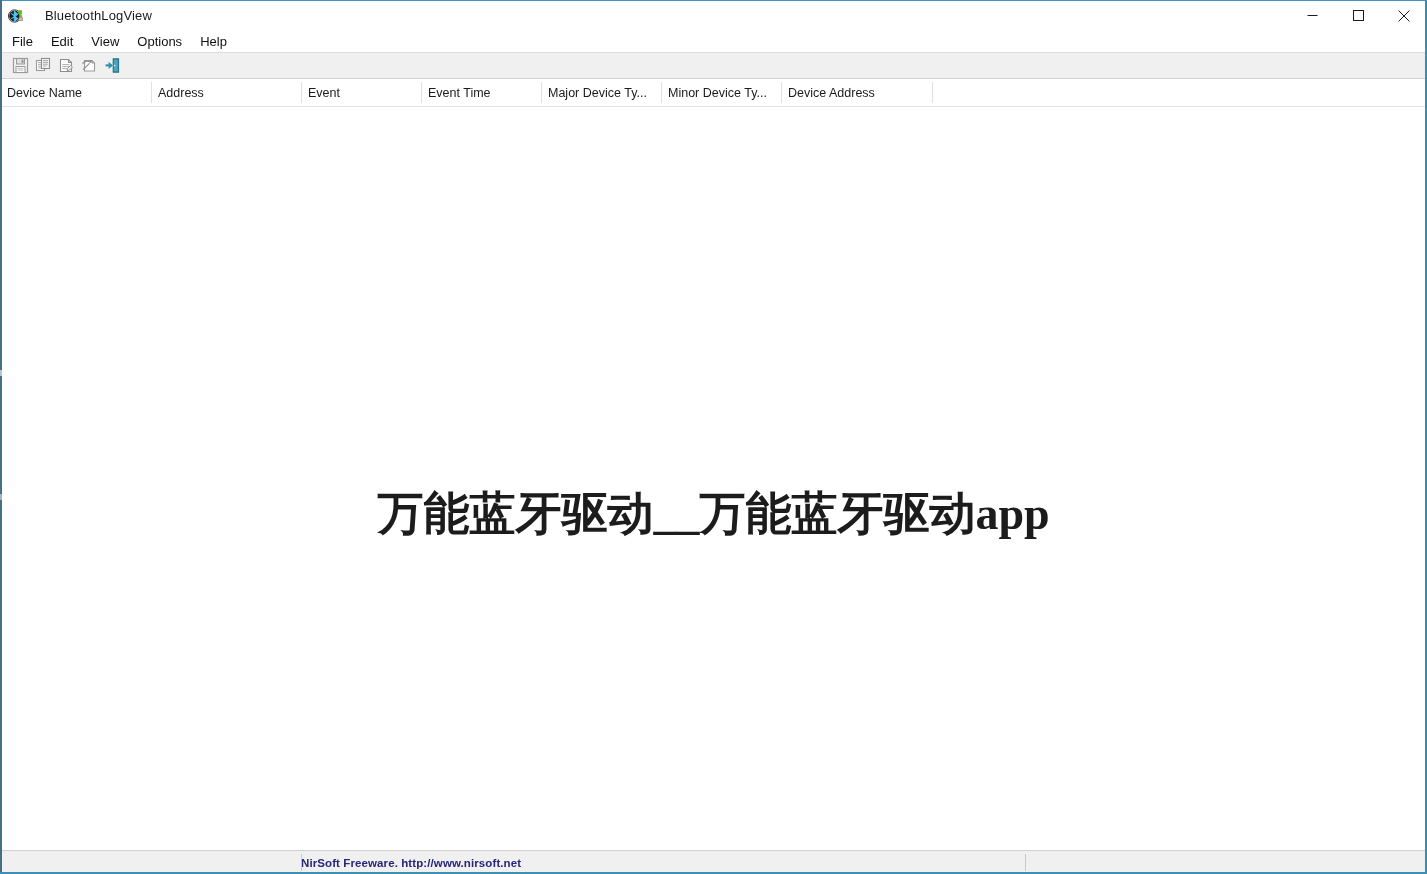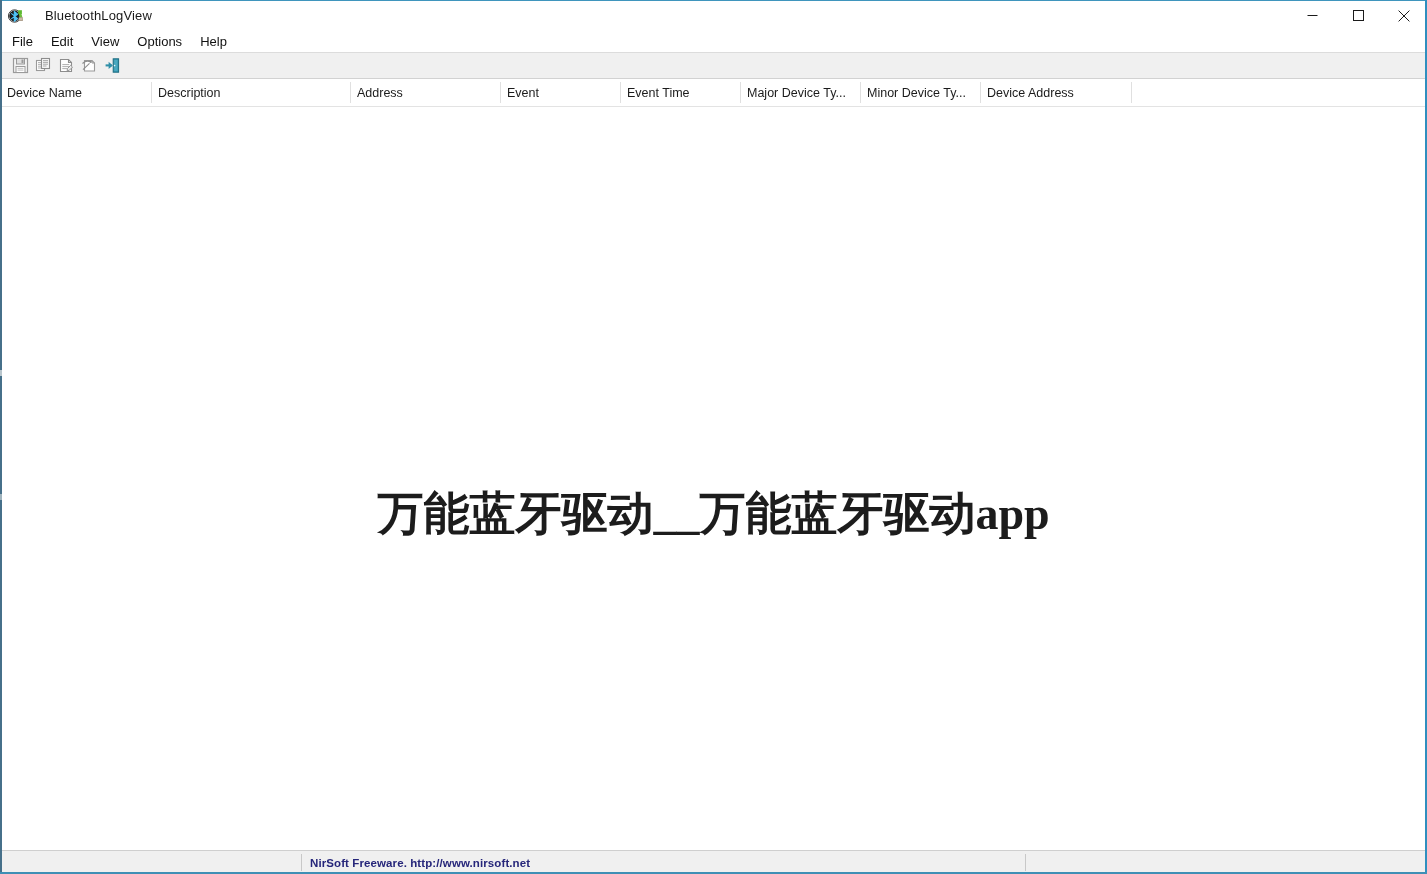--- a/index.html
+++ b/index.html
@@ -228,21 +228,21 @@
   .sb-panel + .sb-panel::before {
     content: "";
     position: absolute;
     left: 0;
     top: 3px;
     bottom: 3px;
     width: 1px;
     background: #c8c8c8;
   }
   #sb-left   { width: 301px; }
-  #sb-middle { width: 724px; padding-left: 9px; }
+  #sb-middle { width: 724px; }
   #sb-right  { flex: 1 1 auto; }
   #sb-credit {
     color: #26267a;
     font-weight: bold;
     font-size: 11.5px;
     letter-spacing: .1px;
   }
 </style>
 </head>
 <body>
@@ -367,21 +367,20 @@
           <path d="M4.6 4.8 L8.9 8.4 L4.6 12.0 Z" fill="#2f8fa8"></path>
         </svg>
       </span>
     </div>
   </div>
 
   <div id="listview">
 
     <div id="header-row">
       <div class="hcell" style="width:151px">Device Name</div>
-      <div class="hcell" style="width:199px">Description</div>
       <div class="hcell" style="width:150px">Address</div>
       <div class="hcell" style="width:120px">Event</div>
       <div class="hcell" style="width:120px">Event Time</div>
       <div class="hcell" style="width:120px">Major Device Ty...</div>
       <div class="hcell" style="width:120px">Minor Device Ty...</div>
       <div class="hcell" style="width:151px">Device Address</div>
       <div class="hcell-filler"></div>
     </div>
 
     <div id="rows-area"></div>

